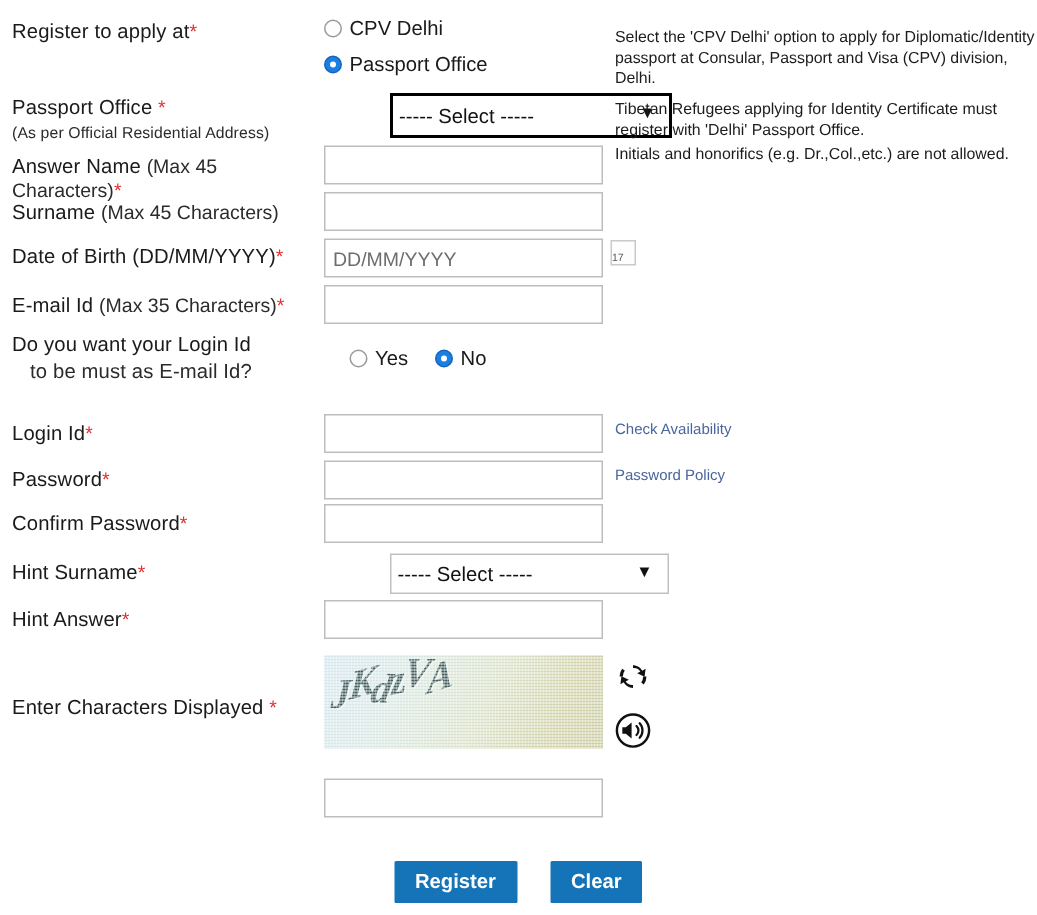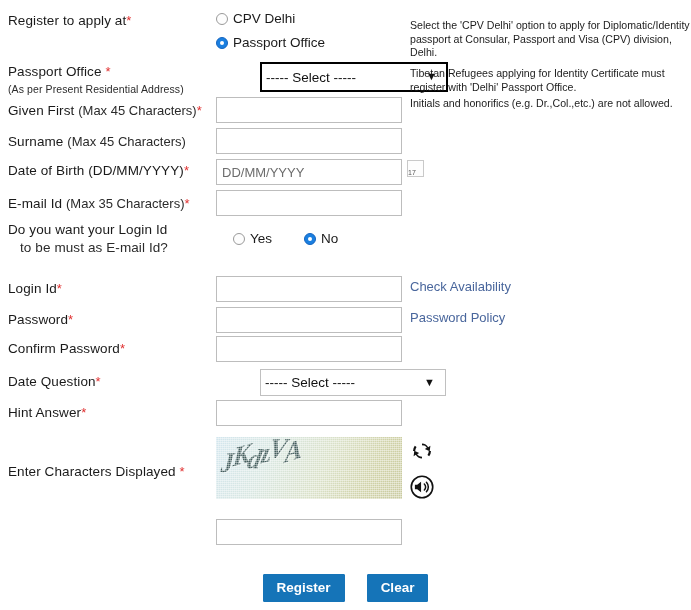--- a/index.html
+++ b/index.html
@@ -161,28 +161,28 @@
     top: 3px;
     width: 4px;
     height: 4px;
     border-radius: 50%;
     background: #ffffff;
   }
 
   .inline-radios {
     display: flex;
     align-items: center;
-    gap: 32px;
+    gap: 18px;
   }
   .inline-radios .radio-line { margin-top: 0; }
 
   
   .link {
     color: #49669c;
-    font-size: 13px;
+    font-size: 10px;
     text-decoration: none;
     cursor: pointer;
   }
 
   
   .date-wrap {
     position: relative;
     display: inline-block;
   }
   .cal-icon {
@@ -313,36 +313,36 @@
         <span class="rb on"></span>
         <span>Passport Office</span>
       </div>
     </div>
     <div class="help-cell" style="top:11px;">Select the 'CPV Delhi' option to apply for Diplomatic/Identity passport at Consular, Passport and Visa (CPV) division, Delhi.</div>
   </div>
 
   <div class="row" style="top:62px;height:38px;">
     <div class="label-cell" style="top:2px;">
       <span>Passport Office</span> <span class="req">*</span>
-      <span class="sub-block">(As per Present Residential Address)</span>
+      <span class="sub-block">(As per Official Residential Address)</span>
     </div>
     <div class="field-cell" style="top:0px;">
       <span class="sel-wrap">
         <select class="sel focused">
           <option>----- Select -----</option>
         </select>
         <span class="sel-arrow">▼</span>
       </span>
     </div>
     <div class="help-cell" style="top:5px;">Tibetan Refugees applying for Identity Certificate must register with 'Delhi' Passport Office.</div>
   </div>
 
   <div class="row" style="top:97px;height:34px;">
     <div class="label-cell" style="top:6px;">
-      <span>Given First</span> <span class="sub">(Max 45 Characters)</span><span class="req">*</span>
+      <span>Answer Name</span> <span class="sub">(Max 45 Characters)</span><span class="req">*</span>
     </div>
     <div class="field-cell" style="top:0px;">
       <input class="txt" type="text" value="" style="">
     </div>
     <div class="help-cell" style="top:0px;">
       <span>Initials and honorifics (e.g. Dr.,Col.,etc.) are not allowed.</span>
     </div>
   </div>
 
   <div class="row" style="top:128px;height:34px;padding-left:15px;">
@@ -425,21 +425,21 @@
     <div class="label-cell" style="top:5px;">
       <span>Confirm Password</span><span class="req">*</span>
     </div>
     <div class="field-cell" style="top:0px;">
       <input class="txt" type="password" value="" style="">
     </div>
   </div>
 
   <div class="row" style="top:369px;height:34px;">
     <div class="label-cell" style="top:5px;">
-      <span>Date Question</span><span class="req">*</span>
+      <span>Hint Surname</span><span class="req">*</span>
     </div>
     <div class="field-cell" style="top:0px;">
       <span class="sel-wrap">
         <select class="sel">
           <option>----- Select -----</option>
         </select>
         <span class="sel-arrow">▼</span>
       </span>
     </div>
   </div>

